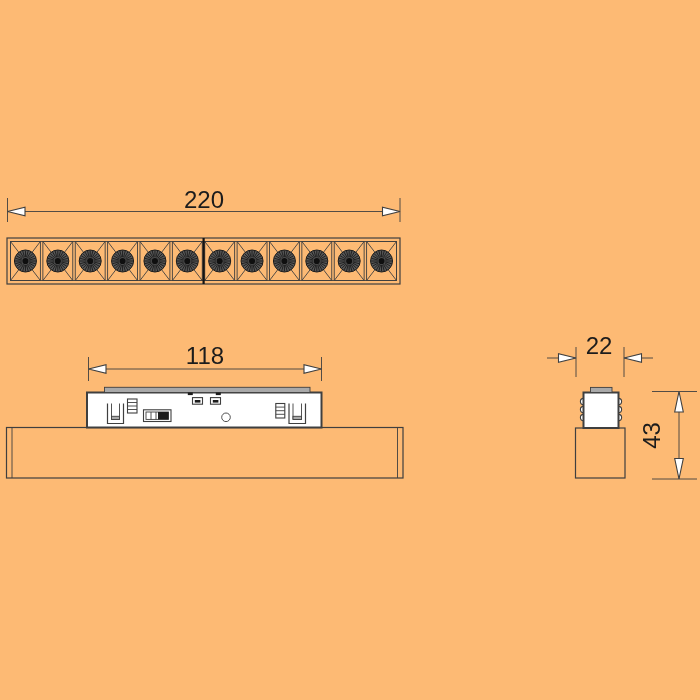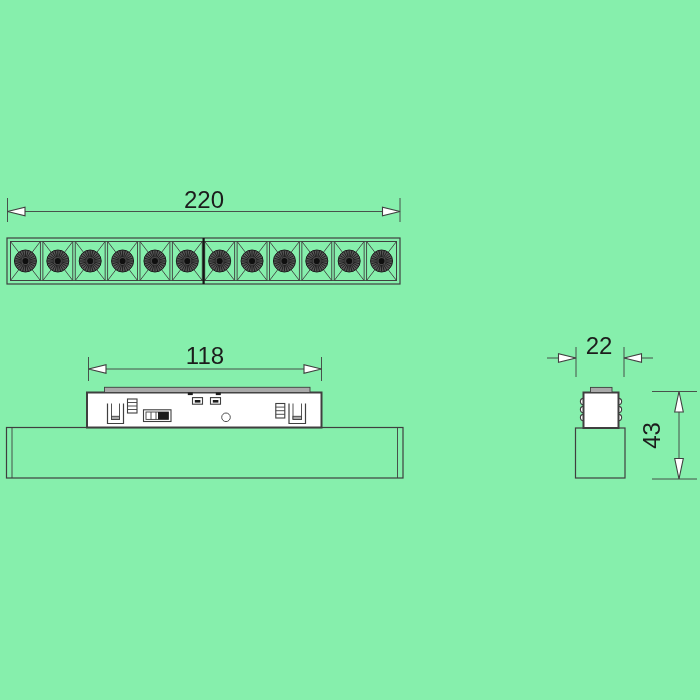--- a/index.html
+++ b/index.html
@@ -1,16 +1,16 @@
 <!DOCTYPE html>
 <html style="--line: #3f3f3f; --ink: #1b1b1b; --gray: #a9a9a9;"><head>
 <meta charset="utf-8">
 <style>
   html,body{margin:0;padding:0;background:#ffffff;}
-  .canvas{width:700px;height:700px;background:#86efac;overflow:hidden;}
+  .canvas{width:700px;height:700px;background:#fdba74;overflow:hidden;}
   svg{display:block;}
   .ln{fill:none;stroke:var(--line,#3f3f3f);stroke-width:1.2;}
   .lnthin{stroke-width:0.9;}
   .b1{fill:#ffffff;stroke:var(--line,#3f3f3f);stroke-width:1.1;}
   .b2{fill:#ffffff;stroke:var(--line,#3f3f3f);stroke-width:2;}
   .gray{fill:var(--gray,#a9a9a9);stroke:var(--line,#3f3f3f);stroke-width:0.9;}
   .inkfill{fill:var(--ink,#1b1b1b);}
   .arrow{fill:#ffffff;stroke:var(--line,#3f3f3f);stroke-width:1.1;}
   .dimtxt{font-family:"Liberation Sans",sans-serif;font-size:24px;fill:#1c1c1c;}
 </style>

